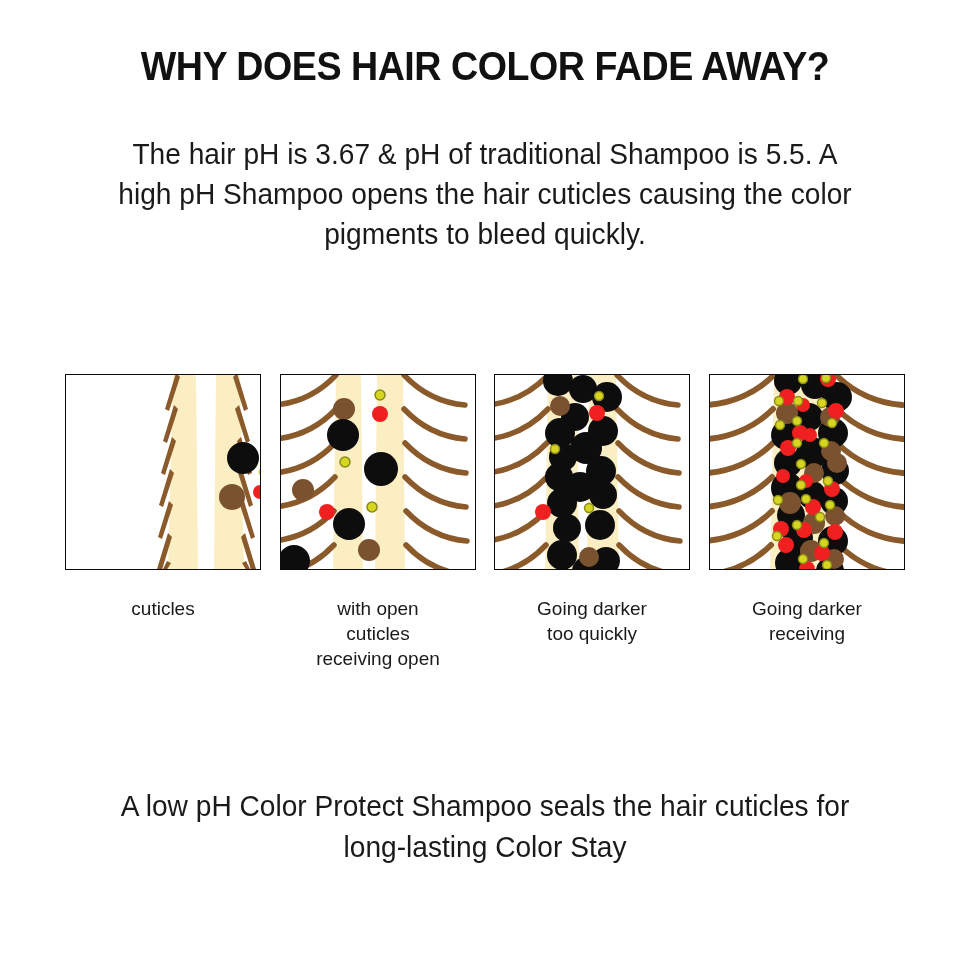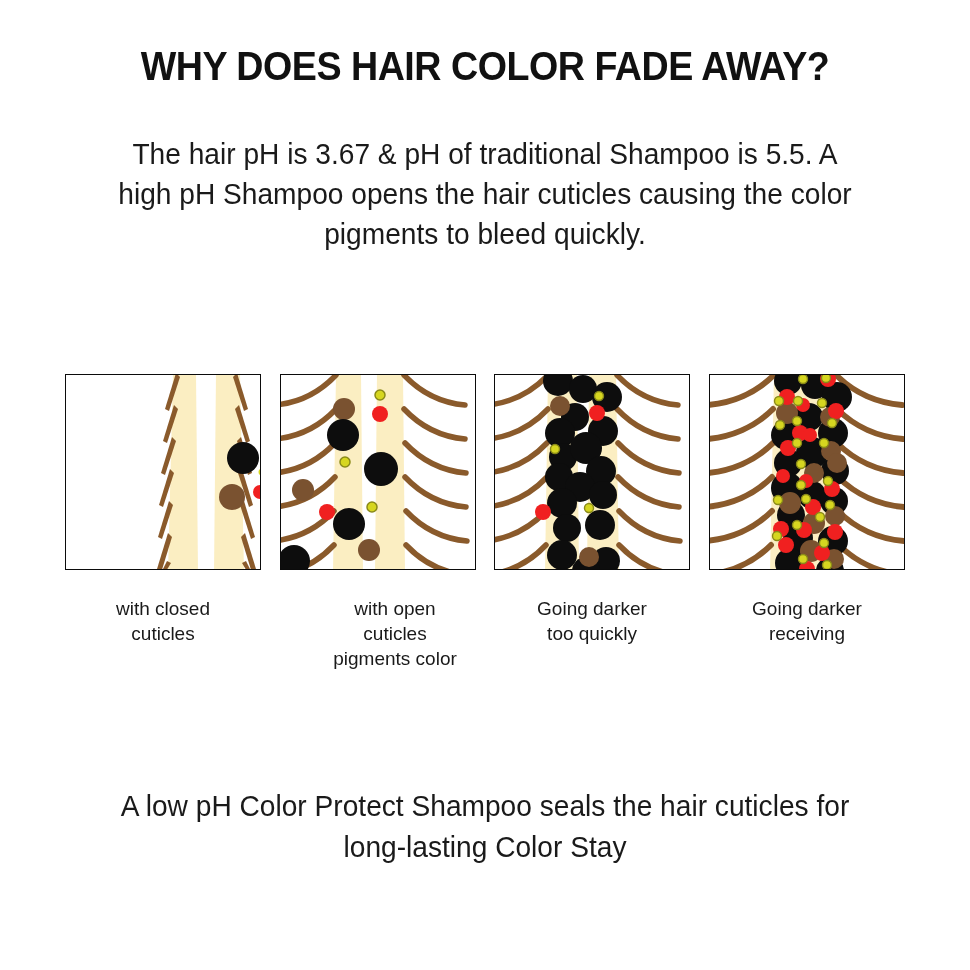--- a/index.html
+++ b/index.html
@@ -372,28 +372,27 @@
             <circle cx="95" cy="186" r="4.5"></circle>
             <circle cx="119" cy="192" r="4.5"></circle>
           </g>
         </g>
       </svg>
     </div>
   </div>
 </div>
 
 <div class="caption" style="left:48px;">
-  <div>with closed</div>
   <div>cuticles</div>
 </div>
 
-<div class="caption" style="left:280px;">
+<div class="caption" style="left:263px;">
   <div>with open</div>
   <div>cuticles</div>
-  <div>pigments color</div>
+  <div>receiving open</div>
 </div>
 
 <div class="caption" style="left:477px;">
   <div>Going darker</div>
   <div>too quickly</div>
 </div>
 
 <div class="caption" style="left:692px;">
   <div>Going darker</div>
   <div>receiving</div>

